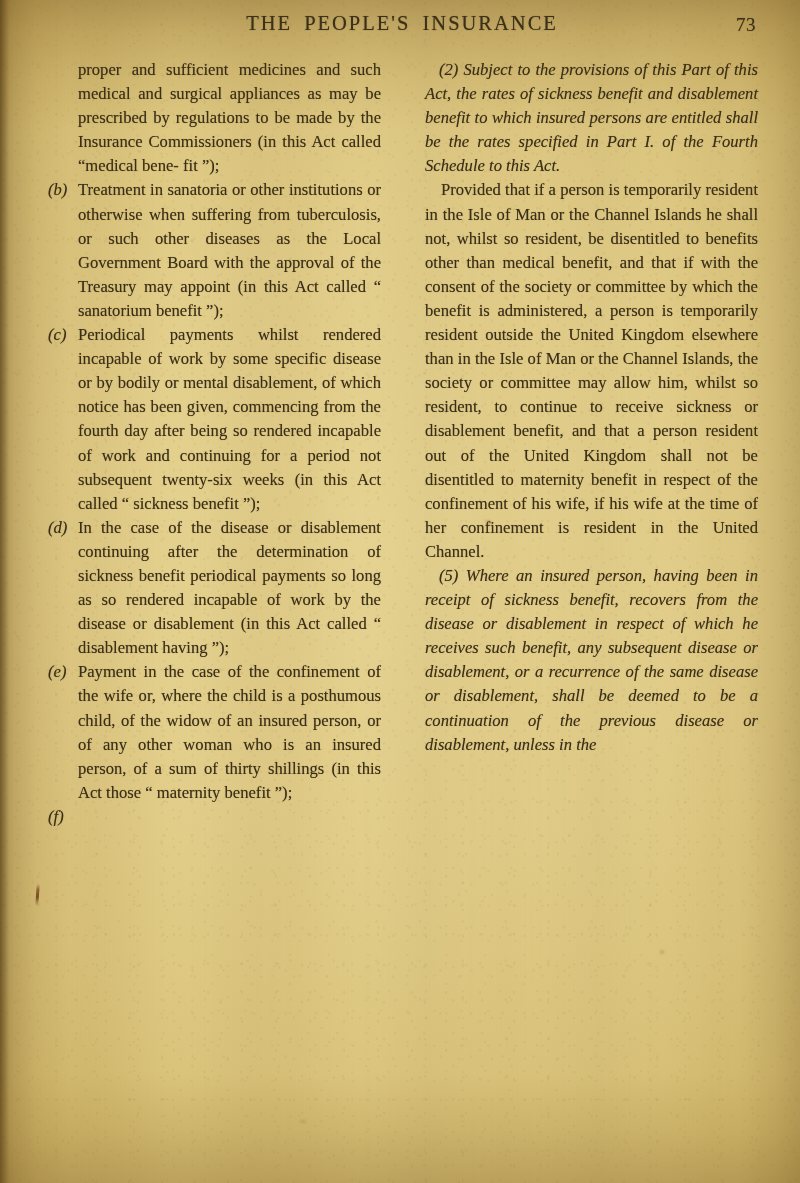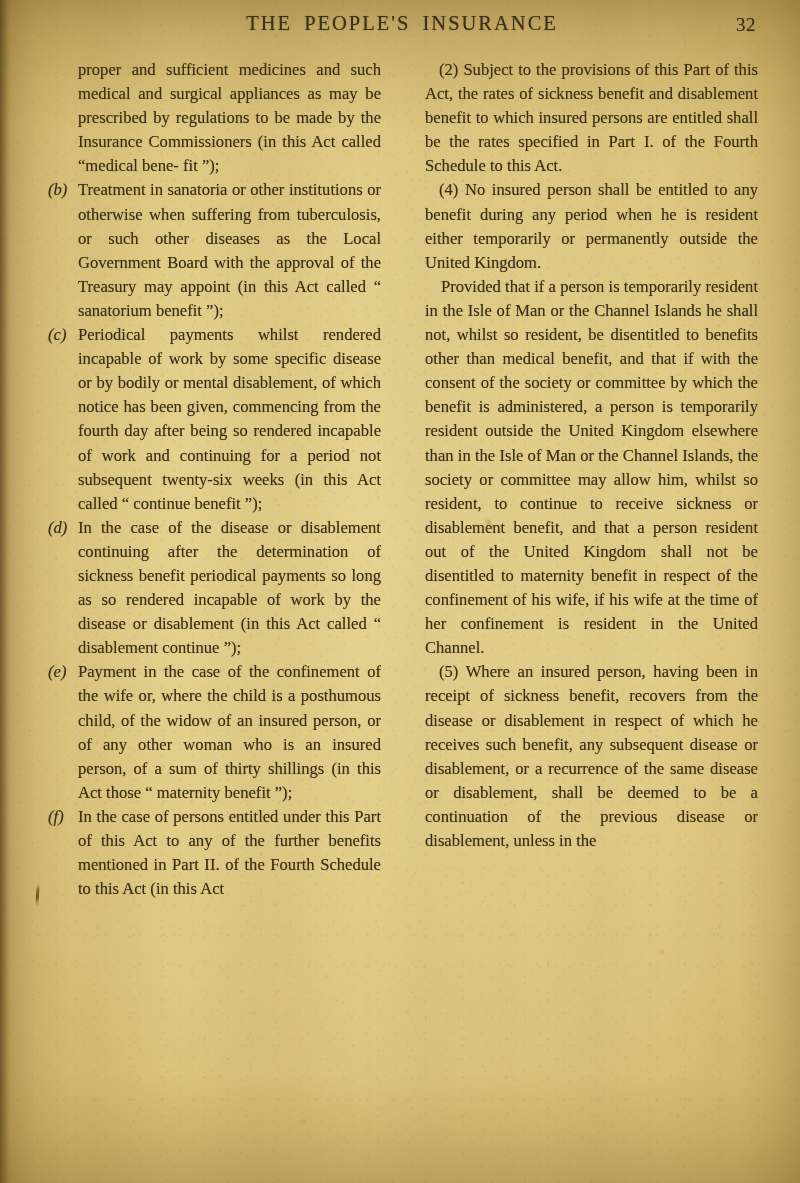--- a/index.html
+++ b/index.html
@@ -182,20 +182,21 @@
     left: 0;
     top: 0;
     width: 30px;
     text-align: left;
     font-style: italic;
     white-space: nowrap;
   }
   
   .subsec {
     text-indent: 14px;
+    font-style: italic;
   }
   
   .indent {
     text-indent: 16px;
   }
 
   
   .para > .lastline { display: inline; }
 
   
@@ -237,78 +238,72 @@
   <div class="paper-grain"></div>
   <div class="paper-fibers"></div>
   <div class="paper-top-shade"></div>
   <div class="paper-left-shade"></div>
   <div class="paper-left-edge"></div>
   <div class="paper-right-shade"></div>
   <div class="paper-bottom-shade"></div>
 
   <div class="running-head">
     <div class="head-title">THE PEOPLE'S INSURANCE</div>
-    <div class="head-folio">32</div>
+    <div class="head-folio">73</div>
   </div>
 
   <div class="columns">
 
     <div class="col">
 
       <p class="para cont">
         <span>proper and sufficient medicines and such medical and surgical appliances as may be prescribed by regulations to be made by the Insurance Commissioners (in this Act called “medical bene-</span>
         <span class="lastline">fit ”);</span>
       </p>
 
       <p class="para clause">
         <span class="label">(b)</span>
         <span>Treatment in sanatoria or other institutions or otherwise when suffering from tuberculosis, or such other diseases as the Local Government Board with the approval of the Treasury may appoint (in this Act called</span>
         <span class="lastline">“ sanatorium benefit ”);</span>
       </p>
 
       <p class="para clause">
         <span class="label">(c)</span>
         <span>Periodical payments whilst rendered incapable of work by some specific disease or by bodily or mental disablement, of which notice has been given, commencing from the fourth day after being so rendered incapable of work and continuing for a period not subsequent twenty-six weeks (in this Act</span>
-        <span class="lastline">called “ continue benefit ”);</span>
+        <span class="lastline">called “ sickness benefit ”);</span>
       </p>
 
       <p class="para clause">
         <span class="label">(d)</span>
         <span>In the case of the disease or disablement continuing after the determination of sickness benefit periodical payments so long as so rendered incapable of work by the disease or disablement (in this Act called “ disablement</span>
-        <span class="lastline">continue ”);</span>
+        <span class="lastline">having ”);</span>
       </p>
 
       <p class="para clause">
         <span class="label">(e)</span>
         <span>Payment in the case of the confinement of the wife or, where the child is a posthumous child, of the widow of an insured person, or of any other woman who is an insured person, of a sum of thirty shillings (in this</span>
         <span class="lastline">Act those “ maternity benefit ”);</span>
       </p>
 
       <p class="para clause">
         <span class="label">(f)</span>
-        <span>In the case of persons entitled under this Part of this Act to any of the further benefits mentioned in Part II. of the Fourth Schedule to this Act (in this Act</span>
       </p>
 
     </div>
 
     <div class="col">
 
 
       <p class="para subsec">
         <span>(2)</span>
         <span>Subject to the provisions of this Part of this Act, the rates of sickness benefit and disablement benefit to which insured persons are entitled shall be the rates specified in Part I. of the</span>
         <span class="lastline">Fourth Schedule to this Act.</span>
       </p>
 
 
-      <p class="para subsec">
-        <span>(4)</span>
-        <span>No insured person shall be entitled to any benefit during any period when he is resident either temporarily or permanently outside the</span>
-        <span class="lastline">United Kingdom.</span>
-      </p>
 
       <p class="para indent">
         <span>Provided that if a person is temporarily resident in the Isle of Man or the Channel Islands he shall not, whilst so resident, be disentitled to benefits other than medical benefit, and that if with the consent of the society or committee by which the benefit is administered, a person is temporarily resident outside the United Kingdom elsewhere than in the Isle of Man or the Channel Islands, the society or committee may allow him, whilst so resident, to continue to receive sickness or disablement benefit, and that a person resident out of the United Kingdom shall not be disentitled to maternity benefit in respect of the confinement of his wife, if his wife at the time of her confinement is resident in the United</span>
         <span class="lastline">Channel.</span>
       </p>
 
       <p class="para subsec">
         <span>(5)</span>
         <span>Where an insured person, having been in receipt of sickness benefit, recovers from the disease or disablement in respect of which he receives such benefit, any subsequent disease or disablement, or a recurrence of the same disease or disablement, shall be deemed to be a continuation of the previous disease or disablement, unless in the</span>
       </p>

